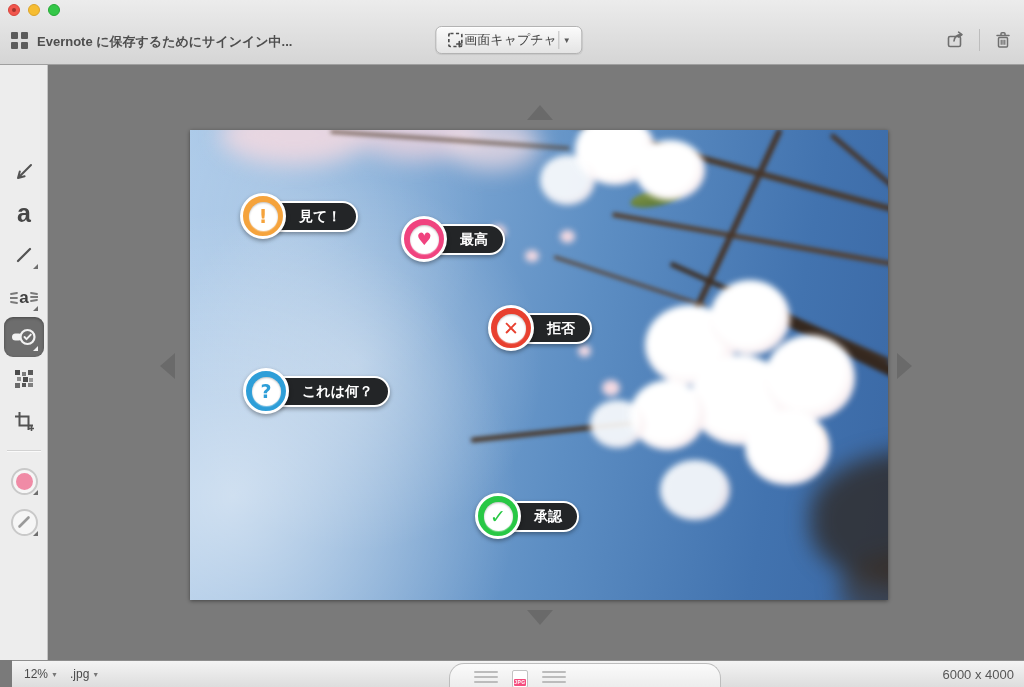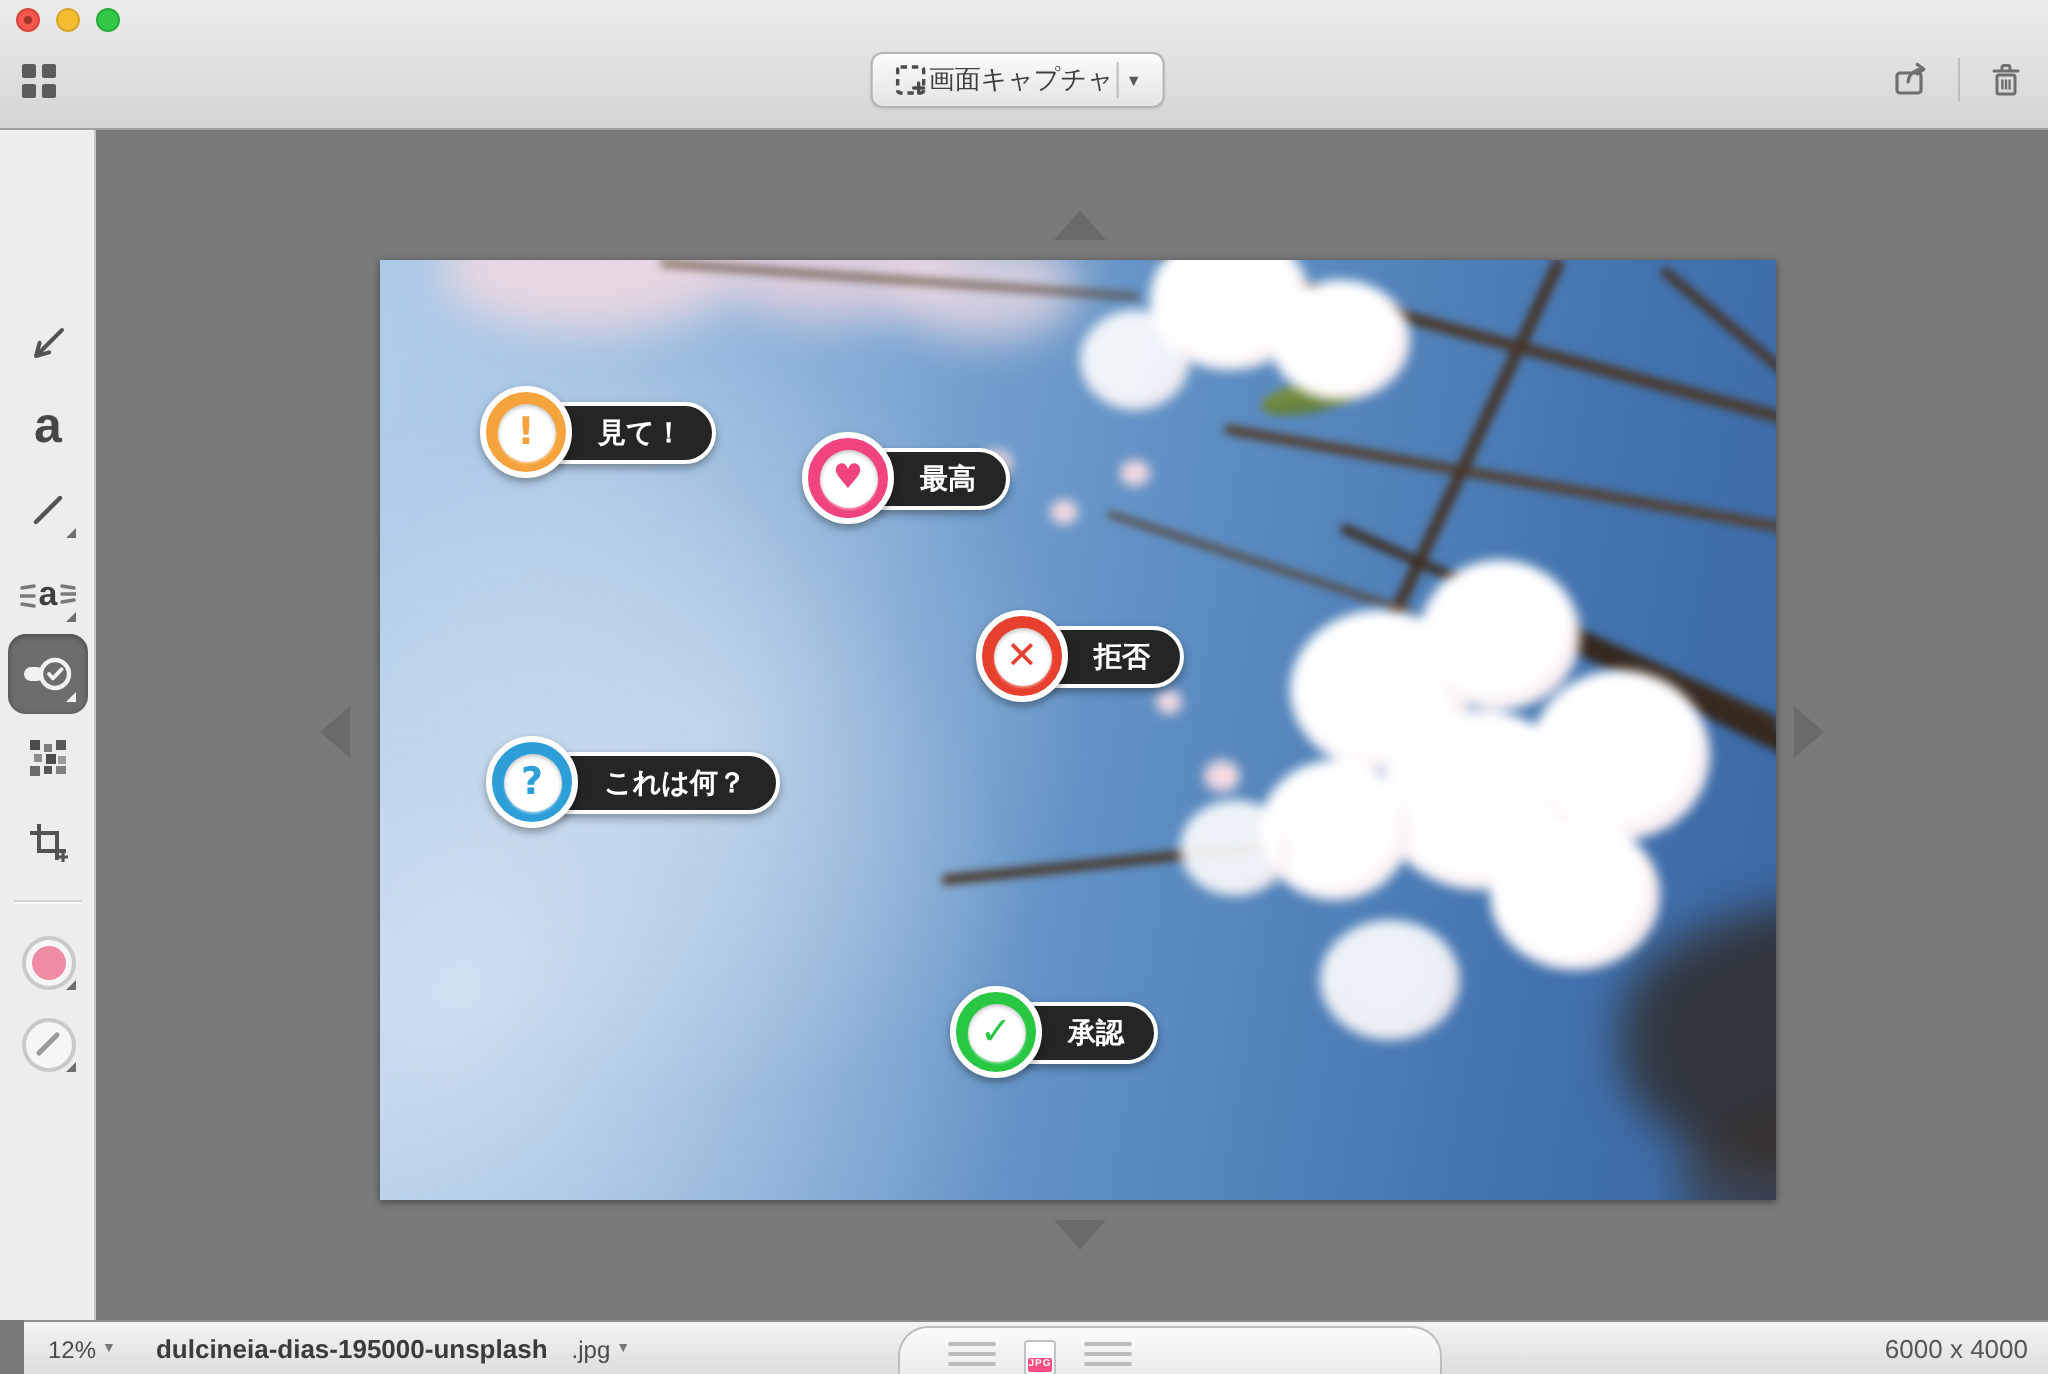--- a/index.html
+++ b/index.html
@@ -116,20 +116,21 @@
     <div class="traffic tl-close"></div>
     <div class="traffic tl-min"></div>
     <div class="traffic tl-zoom"></div>
 
     <div class="grid-icon">
       <span></span>
         <span></span>
         <span></span>
         <span></span>
     </div>
+    <div class="status-text">Evernote に保存するためにサインイン中...</div>
 
     <div class="capture-btn">
       <span class="icon-btn" style="width:18px;height:18px;">
         <svg width="18" height="18" viewBox="0 0 18 18">
           <rect x="2.5" y="2.5" width="13" height="13" rx="1.5" fill="none" stroke="#4c4c4c" stroke-width="1.7" stroke-dasharray="3.2,2.4"></rect>
           <path d="M13 10.5 v5 M10.5 13 h5" stroke="#4c4c4c" stroke-width="1.7" stroke-linecap="round"></path>
         </svg>
       </span>
       <span class="lbl">画面キャプチャ</span>
       <span class="vdiv"></span>
@@ -326,21 +327,20 @@
 
     </div>
   </div>
 
   <div class="statusbar">
     <div class="sb-left">
       <span class="sb-zoom">
         <span>12%</span>
         <span class="sb-dd">▼</span>
       </span>
-      <span class="sb-file">dulcineia-dias-195000-unsplash</span>
       <span class="sb-ext">
         <span>.jpg</span>
         <span class="sb-dd">▼</span>
       </span>
     </div>
 
     <div class="page-tab">
       <span class="lines-icon">
           <i></i>
           <i></i>

